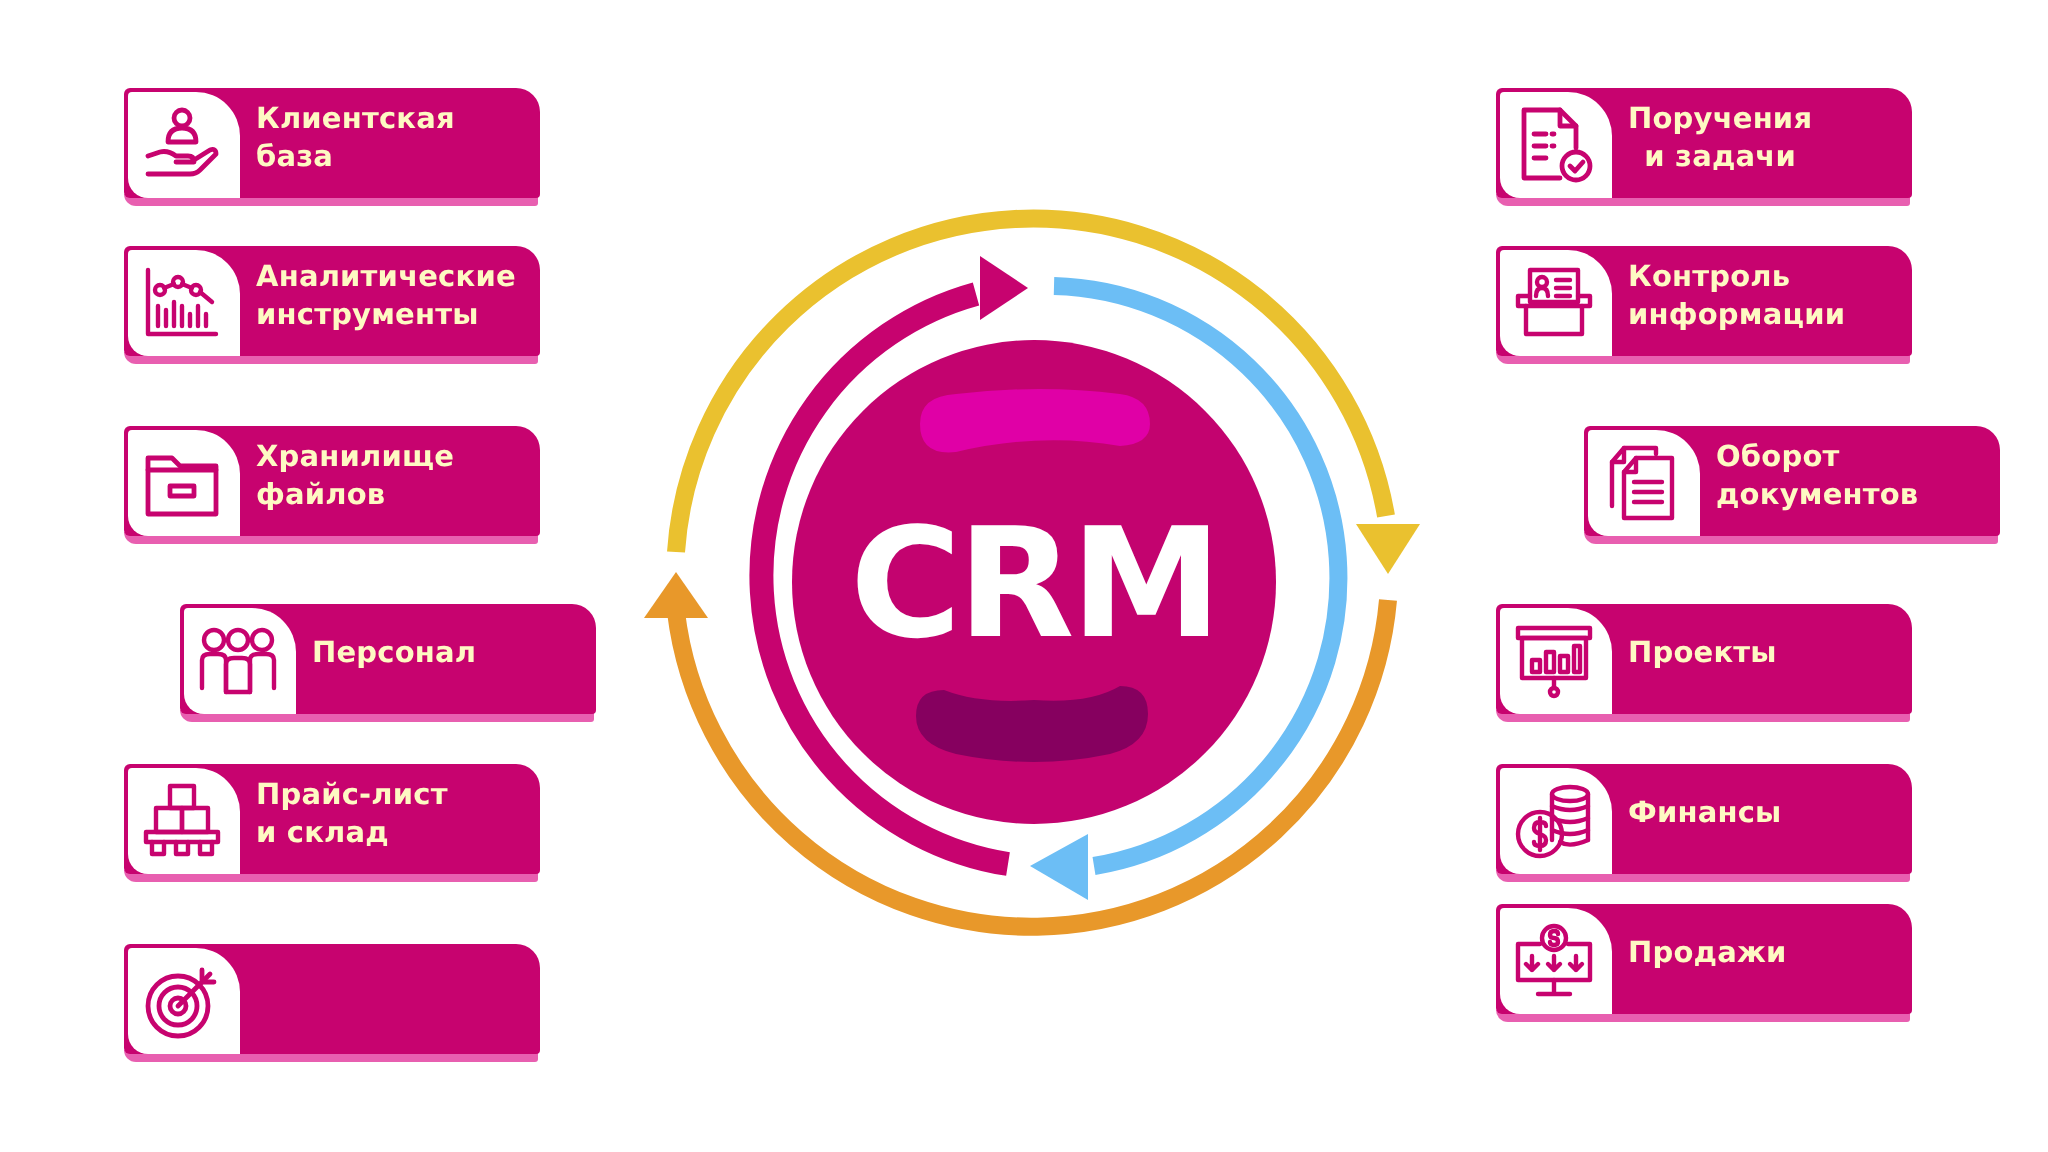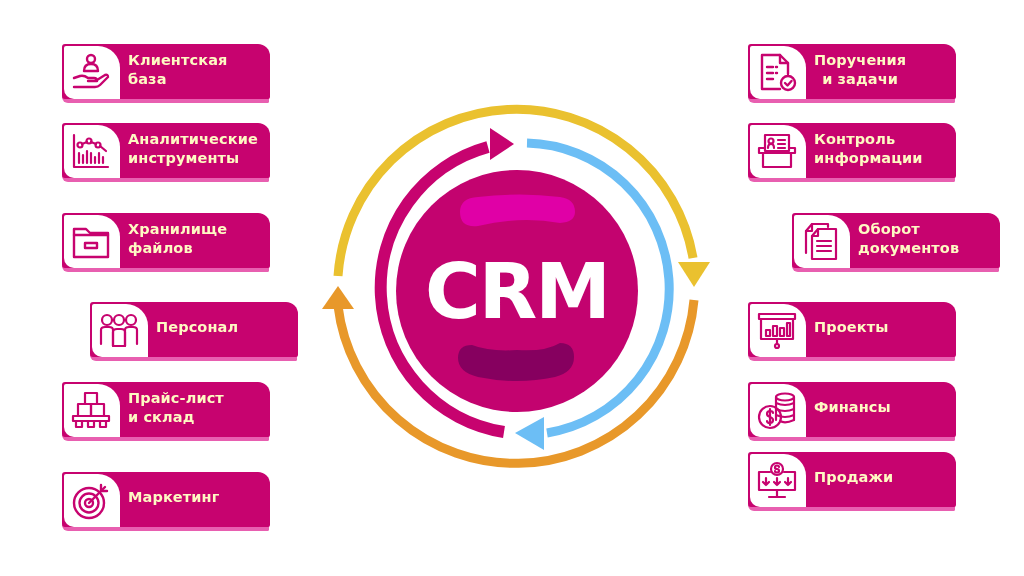--- a/index.html
+++ b/index.html
@@ -209,23 +209,20 @@
   <div class="body">
     <div class="icon-box">
       <svg viewBox="0 0 42 42" fill="none" stroke="#c7036f" stroke-width="2.4" stroke-linecap="round" stroke-linejoin="round">
         <circle cx="19" cy="23" r="15"></circle>
         <circle cx="19" cy="23" r="9.5"></circle>
         <circle cx="19" cy="23" r="4"></circle>
         <path d="M19 23 L35 7"></path>
         <path d="M31 5 L31 11 L37 11"></path>
       </svg>
     </div>
-    <div class="label">
-        <span>Маркетинг</span>
-      </div>
   </div>
 </div>
 
 <div class="card" style="left:748px; top:44px;text-align:center;">
   <div class="shadow"></div>
   <div class="body">
     <div class="icon-box">
       <svg viewBox="0 0 42 42" fill="none" stroke="#c7036f" stroke-width="2.4" stroke-linecap="round" stroke-linejoin="round">
         <path d="M24 37 L6 37 L6 3 L24 3 L32 11 L32 22"></path>
         <path d="M24 3 L24 11 L32 11"></path>

